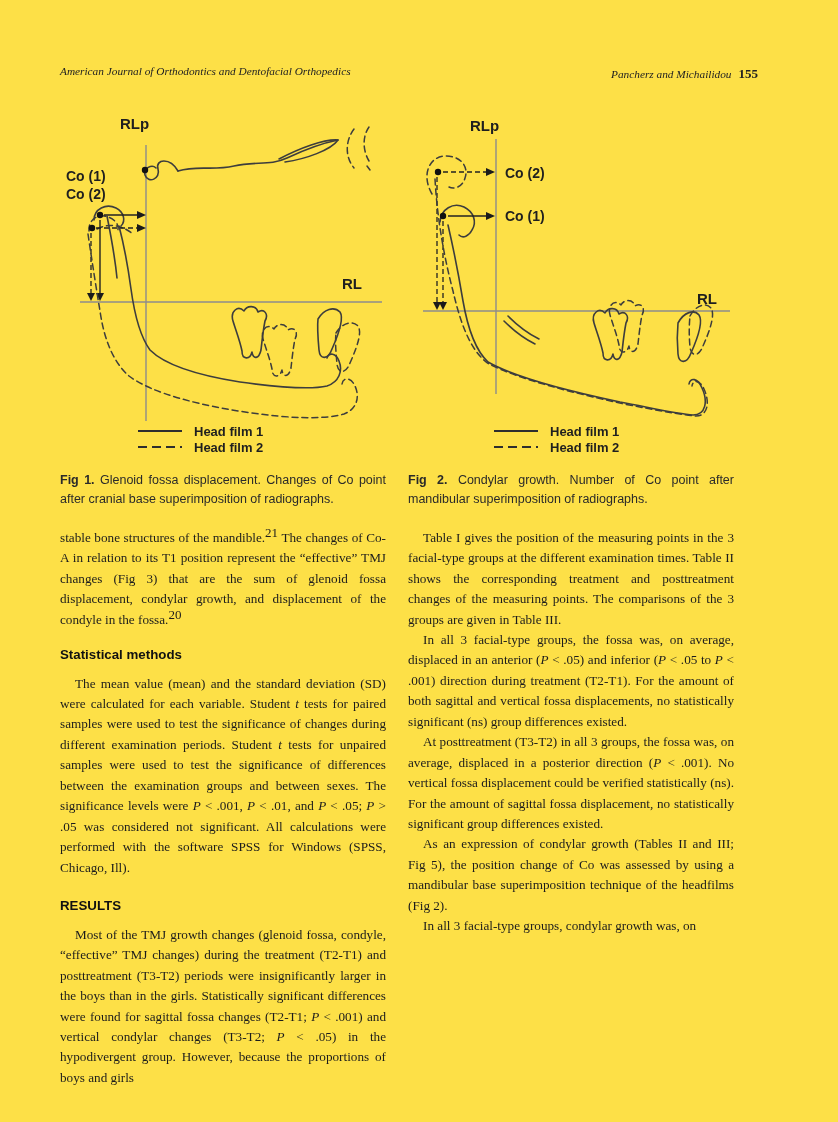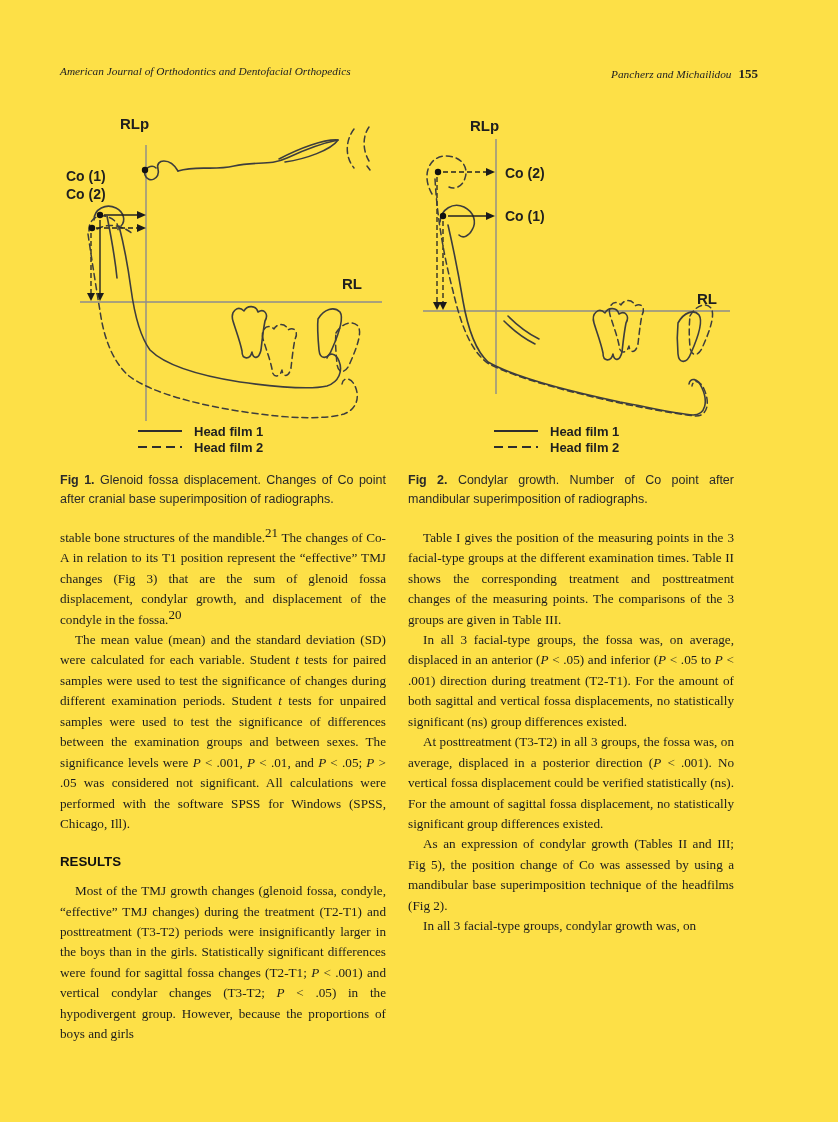--- a/index.html
+++ b/index.html
@@ -177,20 +177,21 @@
       </svg>
       <figcaption><b>Fig 2.</b><span> Condylar growth. Number of Co point after mandibular superimposition of radiographs.</span></figcaption>
     </figure>
   </div>
 
   <div class="bodyrow">
 
     <div class="col">
       <p class="cont"><span>stable bone structures of the mandible.</span><sup>21</sup><span> The changes of Co-A in relation to its T1 position represent the “effective” TMJ changes (Fig 3) that are the sum of glenoid fossa displacement, condylar growth, and displacement of the condyle in the fossa.</span><sup>20</sup></p>
 
+      <h3 class="section">Statistical methods</h3>
 
       <p><span>The mean value (mean) and the standard deviation (SD) were calculated for each variable. Student </span><i>t</i><span> tests for paired samples were used to test the significance of changes during different examination periods. Student </span><i>t</i><span> tests for unpaired samples were used to test the significance of differences between the examination groups and between sexes. The significance levels were </span><i>P</i><span> &lt; .001, </span><i>P</i><span> &lt; .01, and </span><i>P</i><span> &lt; .05; </span><i>P</i><span> &gt; .05 was considered not significant. All calculations were performed with the software SPSS for Windows (SPSS, Chicago, Ill).</span></p>
 
       <h3 class="section results">RESULTS</h3>
 
       <p><span>Most of the TMJ growth changes (glenoid fossa, condyle, “effective” TMJ changes) during the treatment (T2-T1) and posttreatment (T3-T2) periods were insignificantly larger in the boys than in the girls. Statistically significant differences were found for sagittal fossa changes (T2-T1; </span><i>P</i><span> &lt; .001) and vertical condylar changes (T3-T2; </span><i>P</i><span> &lt; .05) in the hypodivergent group. However, because the proportions of boys and girls</span></p>
     </div>
 
     <div class="col">
       <p>Table I gives the position of the measuring points in the 3 facial-type groups at the different examination times. Table II shows the corresponding treatment and posttreatment changes of the measuring points. The comparisons of the 3 groups are given in Table III.</p>

